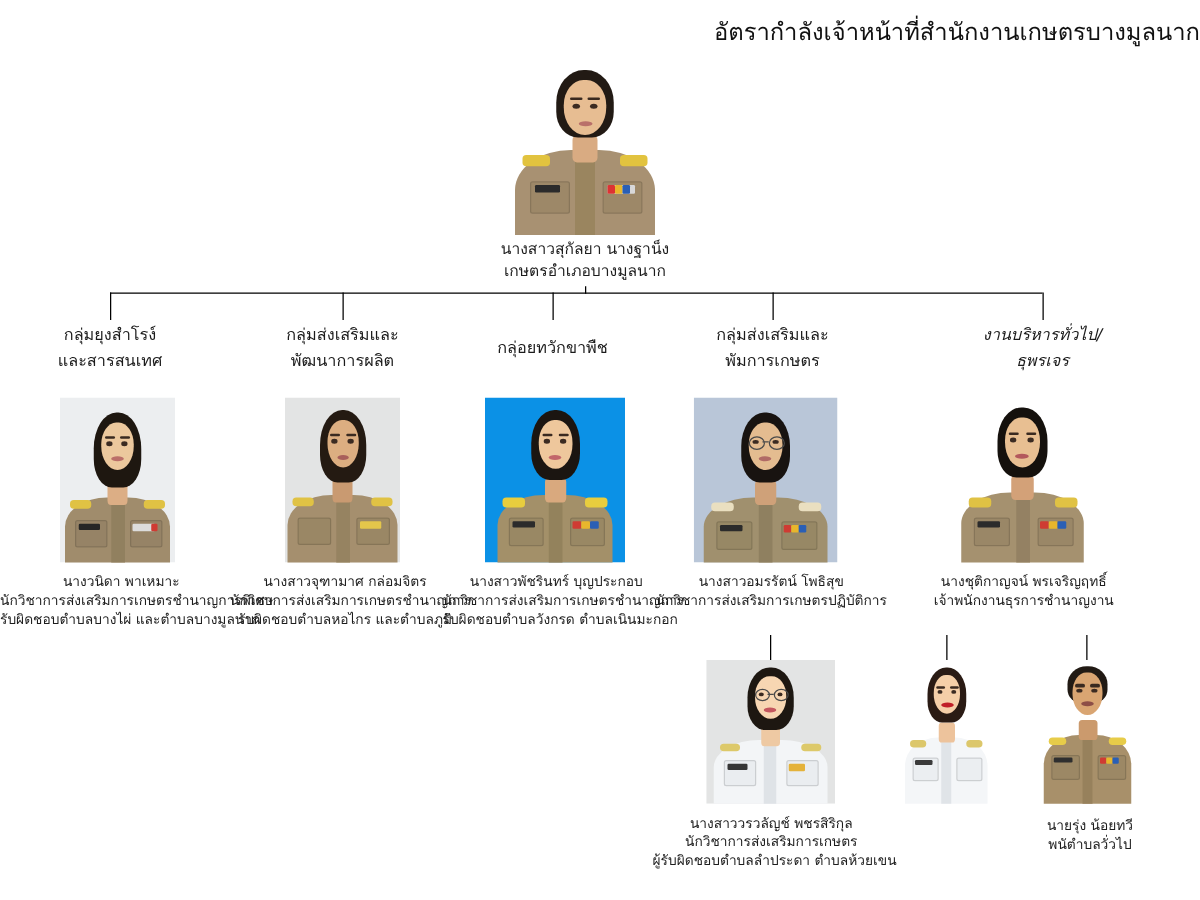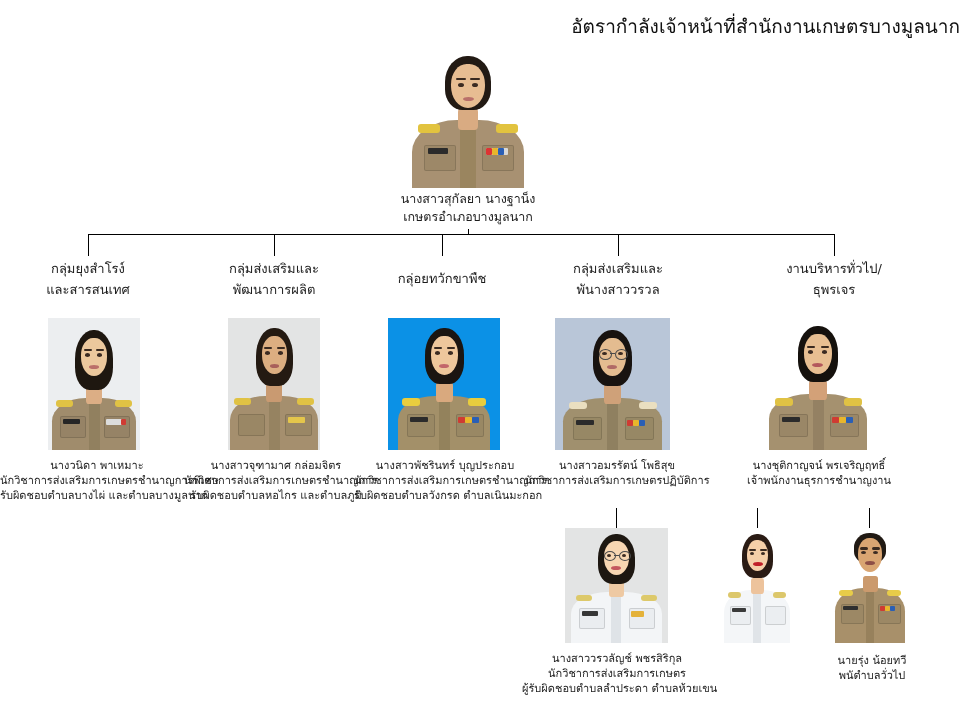--- a/index.html
+++ b/index.html
@@ -111,23 +111,23 @@
   </div>
   <div class="unit-label" style="left:199px;top:258px;width:150px;">
     <span class="ln">กลุ่มส่งเสริมและ</span>
     <span class="ln">พัฒนาการผลิต</span>
   </div>
   <div class="unit-label" style="left:367px;top:268px;width:150px;">
     <span class="ln">กลุ่อยทวักขาพืช</span>
   </div>
   <div class="unit-label" style="left:543px;top:258px;width:150px;">
     <span class="ln">กลุ่มส่งเสริมและ</span>
-    <span class="ln">พันางสาววรวล</span>
-  </div>
-  <div class="unit-label" style="left:759px;top:258px;width:150px;">
+    <span class="ln">พัมการเกษตร</span>
+  </div>
+  <div class="unit-label" style="left:759px;top:258px;width:150px;font-style:italic;">
     <span class="ln">งานบริหารทั่วไป/</span>
     <span class="ln">ธุพรเจร</span>
   </div>
 
   <div class="photo" style="left:48px;top:318px;width:92px;height:132px;">
     <div class="bg bg-lgray"></div>
     <div class="pz body" style="left:4px;top:80px;width:84px;height:58px;background:#a08c6c;"></div>
     <div class="pz" style="left:41px;top:82px;width:11px;height:56px;background:#91805f;"></div>
     <div class="pz shoulderpad" style="left:8px;top:82px;width:17px;height:7px;background:#e0c244;"></div>
     <div class="pz shoulderpad" style="left:67px;top:82px;width:17px;height:7px;background:#e0c244;"></div>

